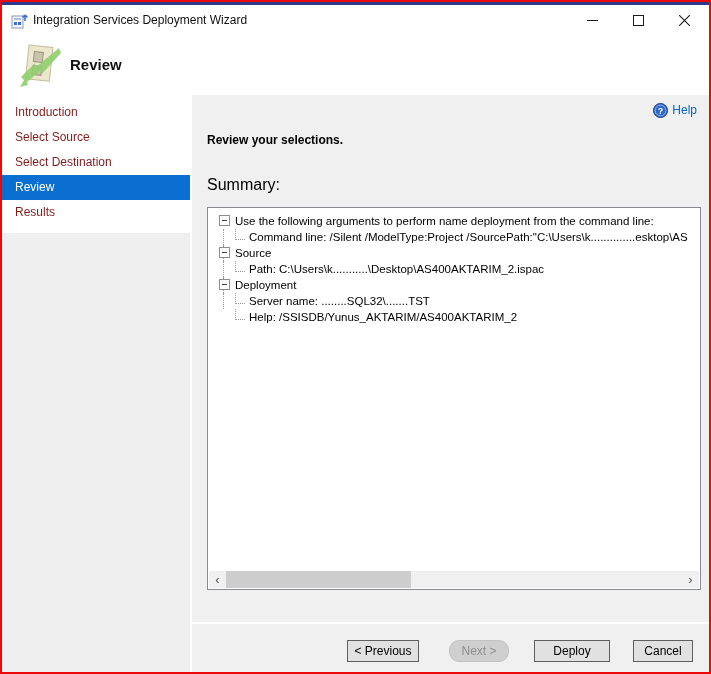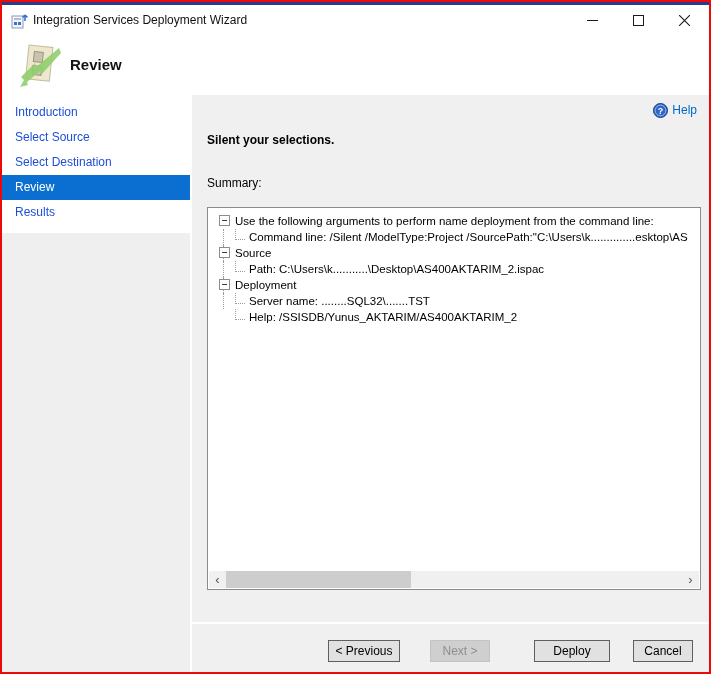--- a/index.html
+++ b/index.html
@@ -16,30 +16,30 @@
 
   
   #header{position:absolute;top:33px;left:0;right:0;height:60px;background:#fff;}
   #wizard-icon{position:absolute;left:13px;top:5px;}
   #page-title{position:absolute;left:68px;top:0;height:60px;line-height:60px;font-size:15px;font-weight:bold;color:#111;}
 
   
   #main{position:absolute;top:93px;left:0;right:0;bottom:0;background:#f0f0f0;}
   #sidebar{position:absolute;left:0;top:0;bottom:0;width:188px;background:#efefef;}
   #navlist{position:absolute;top:0;left:0;right:0;height:138px;background:#fff;padding-top:5px;box-sizing:border-box;}
-  .nav-item{height:25px;line-height:25px;padding-left:13px;font-size:12px;color:#1d4ed8;cursor:pointer;white-space:nowrap;}
+  .nav-item{height:25px;line-height:25px;padding-left:13px;font-size:12px;color:#7f1d1d;cursor:pointer;white-space:nowrap;}
   .nav-item.active{background:#0a6fd1;color:#fff;}
 
   #content{position:absolute;left:188px;right:0;top:0;bottom:0;background:#f0f0f0;border-left:2px solid #fff;}
 
   #help{position:absolute;top:7px;right:12px;height:16px;display:flex;align-items:center;font-size:12px;color:#0066cc;cursor:pointer;}
   #help svg{margin-right:4px;}
 
   #heading{position:absolute;left:15px;top:38px;font-size:12px;font-weight:bold;color:#000;}
-  #summary-label{position:absolute;left:15px;top:81px;font-size:12px;color:#000;}
+  #summary-label{position:absolute;left:15px;top:81px;font-size:16px;color:#000;}
 
   #summary-box{position:absolute;left:15px;right:8px;top:112px;bottom:82px;background:#fff;border:1px solid #888b8f;box-sizing:border-box;overflow:hidden;}
   #tree{position:absolute;top:5px;left:3px;right:1px;}
   .tree-row{position:relative;height:16px;line-height:16px;font-size:11.5px;white-space:nowrap;overflow:hidden;color:#000;}
   .tree-row.branch{padding-left:8px;}
   .tree-row.leaf{padding-left:24px;}
   .rail::before{content:"";position:absolute;left:12px;top:0;bottom:0;border-left:1px dotted #9a9a9a;}
   .minusbox{display:inline-block;position:relative;width:9px;height:9px;background:#fff;border:1px solid #8c8c8c;vertical-align:middle;margin-right:5px;margin-top:-2px;z-index:1;}
   .minusbox::after{content:"";position:absolute;left:2px;top:4px;width:5px;height:1px;background:#3c3c3c;}
   .connector{display:inline-block;width:9px;height:10px;border-left:1px dotted #9a9a9a;border-bottom:1px dotted #9a9a9a;margin-right:4px;vertical-align:top;}
@@ -48,21 +48,21 @@
   #hscroll{position:absolute;left:1px;right:1px;bottom:1px;height:17px;background:#f0f0f0;display:flex;}
   .sb-arrow{width:17px;height:17px;display:flex;align-items:center;justify-content:center;font-size:13px;color:#555;line-height:17px;cursor:pointer;}
   #sb-track{position:relative;flex:1;height:17px;}
   #sb-thumb{position:absolute;left:0;top:0;width:185px;height:17px;background:#cdcdcd;cursor:grab;}
 
   #footer-divider{position:absolute;left:0;right:0;top:527px;height:2px;background:#fff;}
   #footer{position:absolute;right:16px;top:545px;height:22px;display:flex;gap:16px;}
   .btn{height:22px;font-size:12px;color:#000;background:#e1e1e1;border:1px solid #5f5f5f;display:flex;align-items:center;justify-content:center;box-sizing:border-box;cursor:pointer;}
   .btn.disabled{background:#cfcfcf;border:1px solid #c3c3c3;color:#8f8f8f;cursor:default;}
   #btn-previous{width:72px;margin-right:14px;}
-  #btn-next{width:60px;margin-right:28px;}
+  #btn-next{width:60px;margin-right:9px;border-radius:10px;}
   #btn-deploy{width:76px;margin-right:7px;}
   #btn-cancel{width:60px;}
 </style>
 </head>
 <body>
 
 <div id="window">
   <div id="accent"></div>
 
   <div id="titlebar">
@@ -121,21 +121,21 @@
 
       <div id="help">
         <svg width="15" height="15" viewBox="0 0 15 15">
           <circle cx="7.5" cy="7.5" r="7" fill="#2e66c9" stroke="#123d8a" stroke-width="1"></circle>
           <circle cx="7.5" cy="7.5" r="5.4" fill="none" stroke="#9db9e8" stroke-width="1"></circle>
           <text x="7.5" y="11" text-anchor="middle" font-size="9" font-weight="bold" fill="#ffffff" font-family="Liberation Sans, sans-serif">?</text>
         </svg>
         <span>Help</span>
       </div>
 
-      <div id="heading">Silent your selections.</div>
+      <div id="heading">Review your selections.</div>
       <div id="summary-label">Summary:</div>
 
       <div id="summary-box">
         <div id="tree">
 
           <div class="tree-row branch">
             <span class="minusbox"></span><span>Use the following arguments to perform name deployment from the command line:</span>
           </div>
           <div class="tree-row leaf rail">
             <span class="connector"></span><span>Command line: /Silent /ModelType:Project /SourcePath:"C:\Users\k..............esktop\AS</span>

